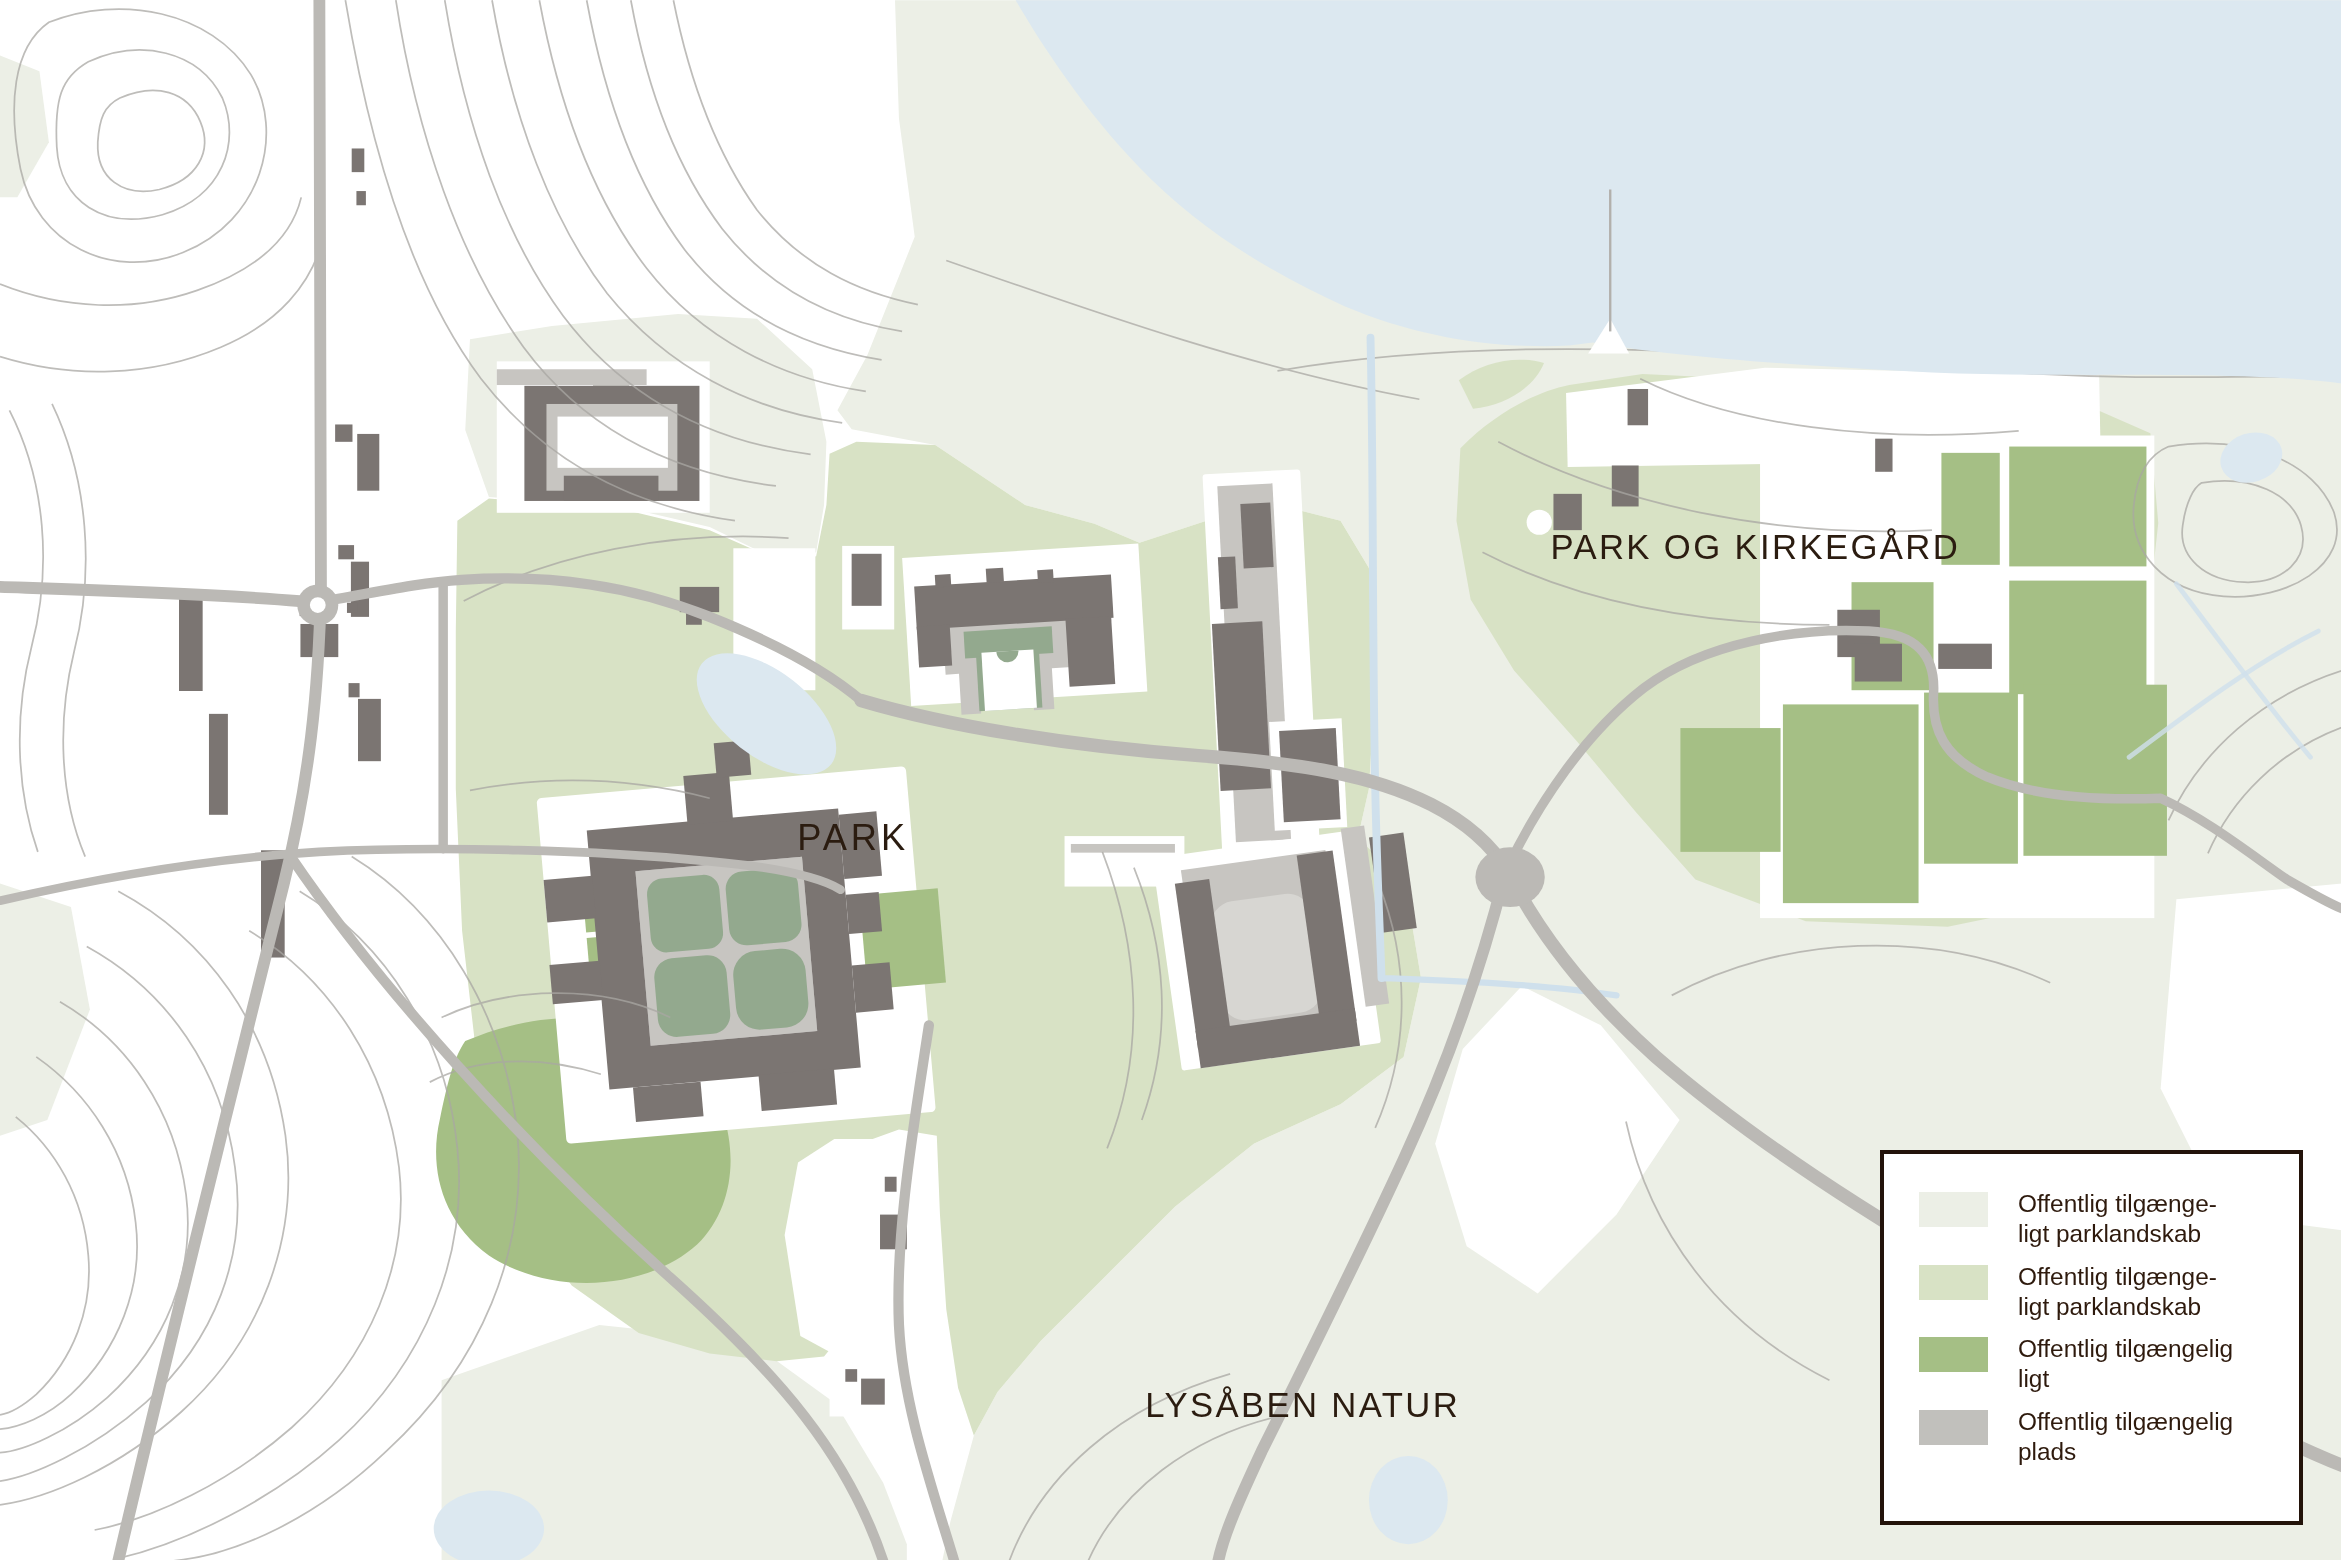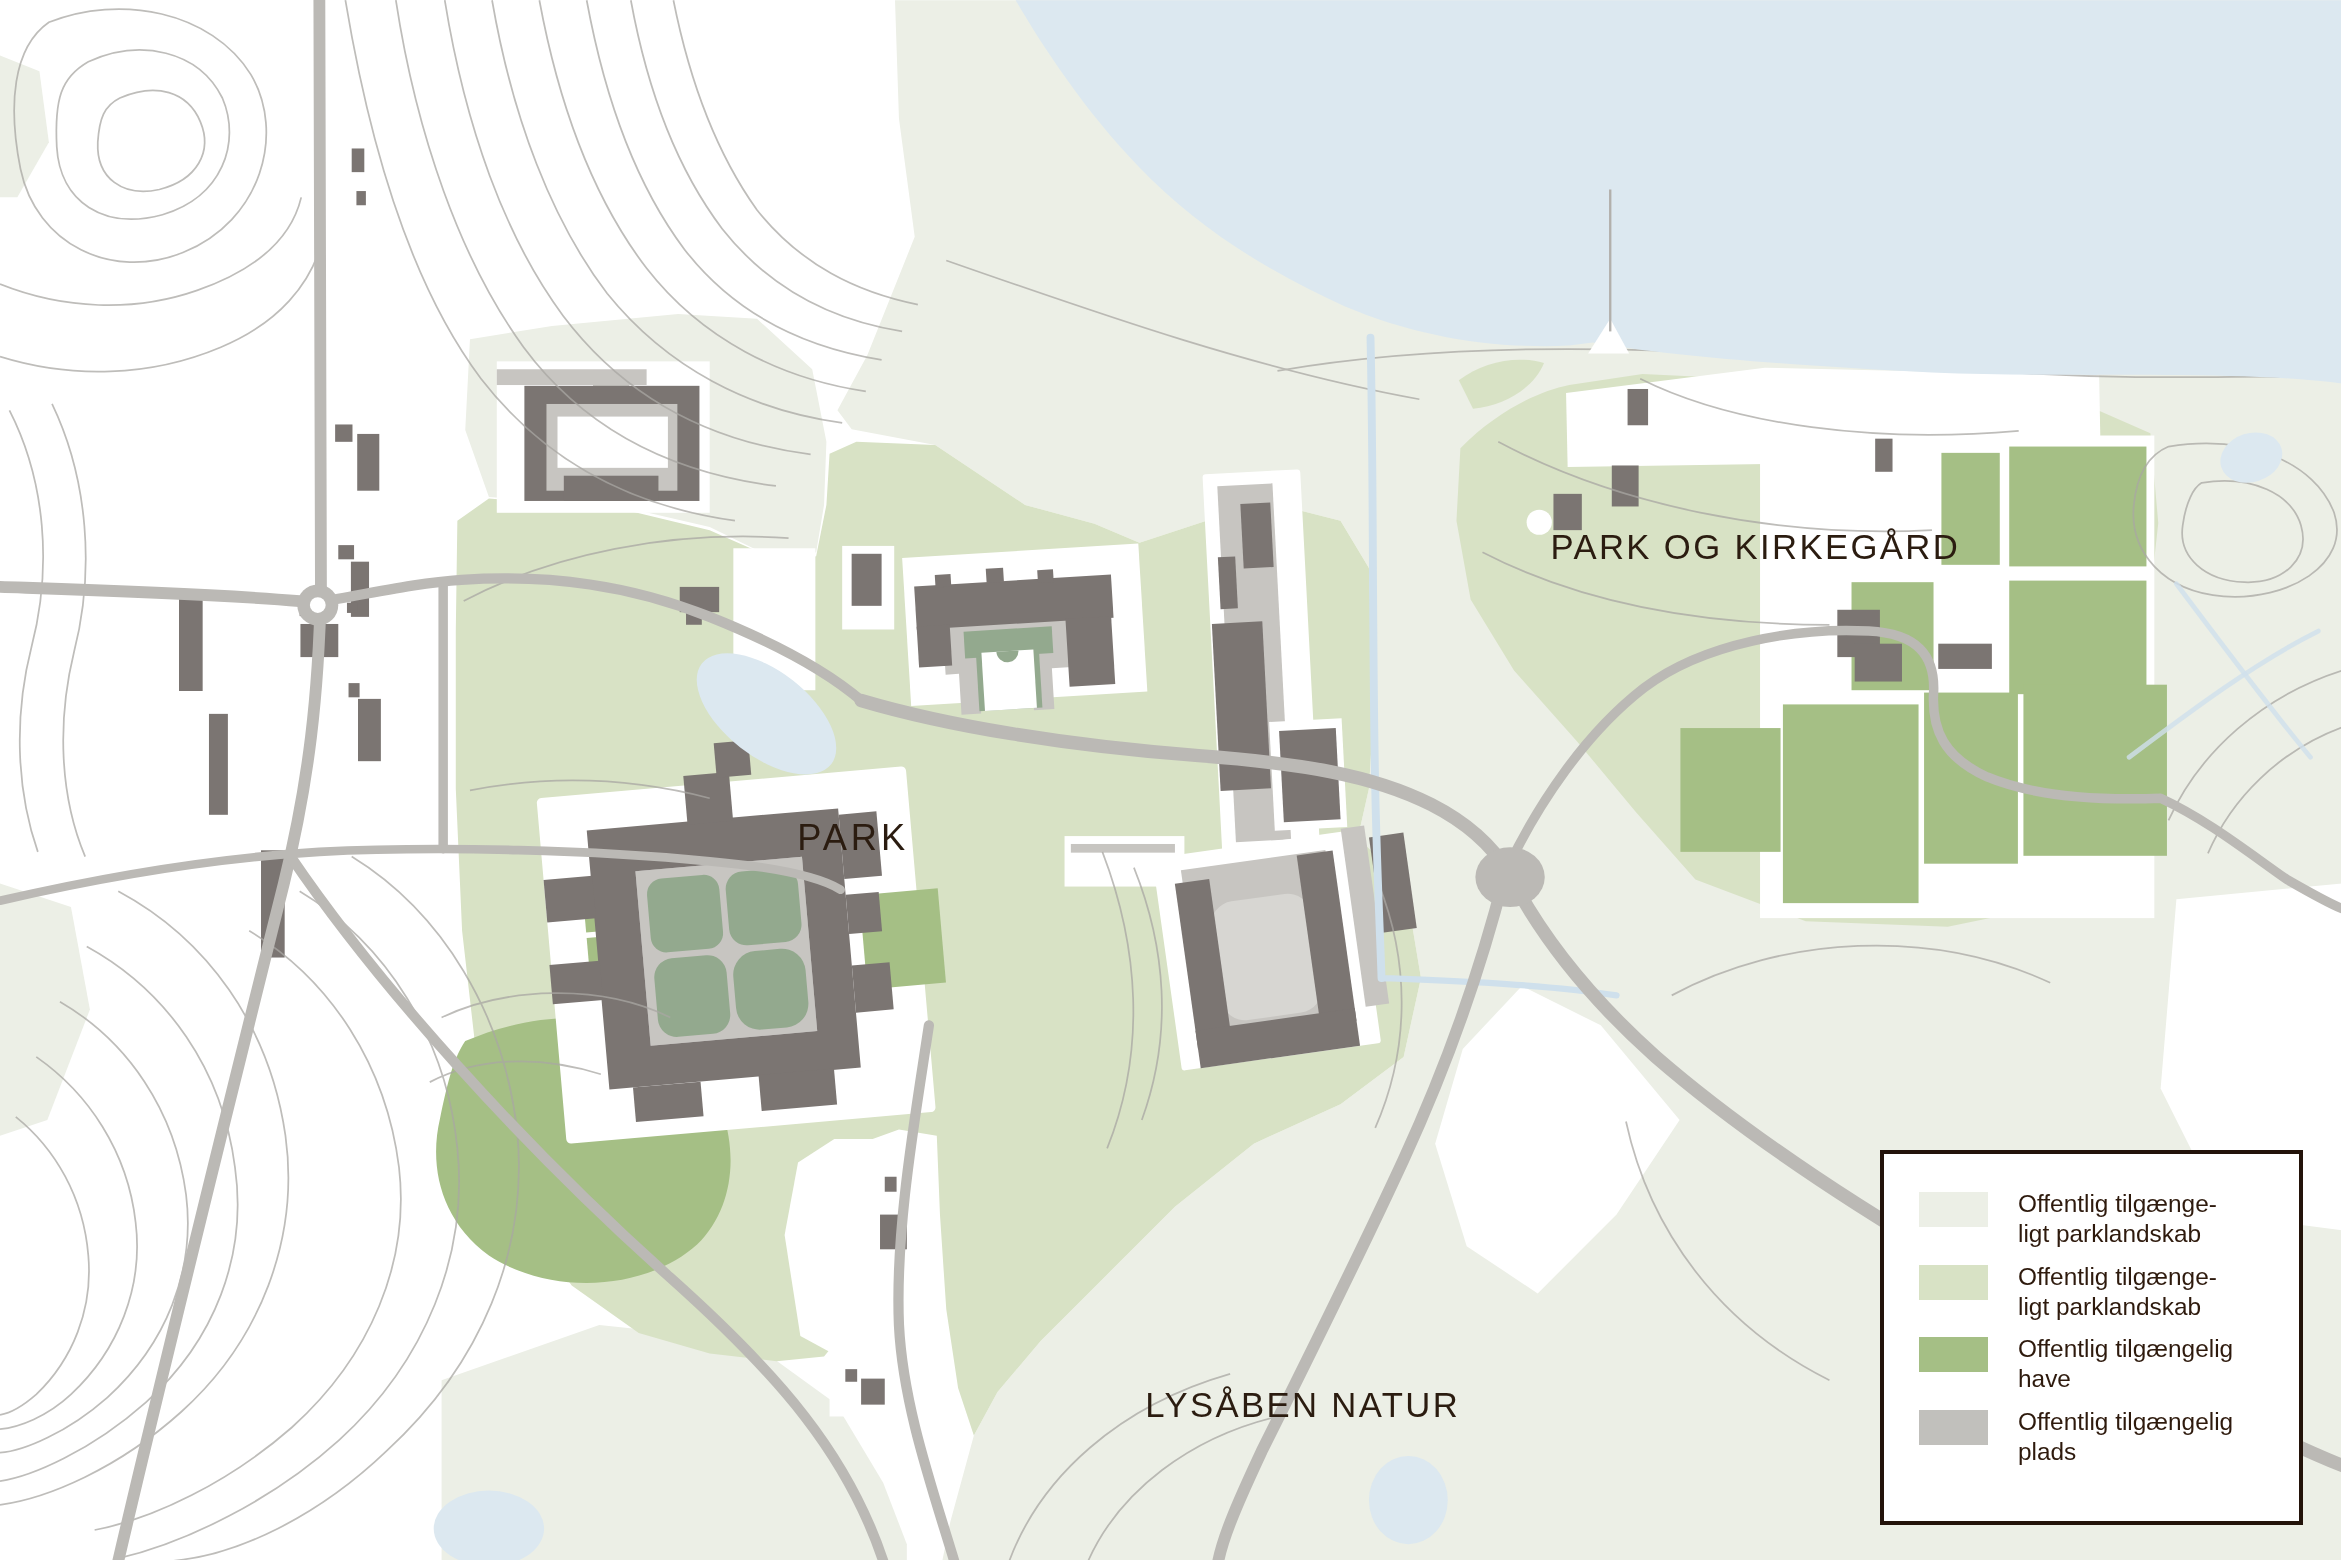--- a/index.html
+++ b/index.html
@@ -293,21 +293,21 @@
       <div class="legend-swatch" style="background-color: rgb(216, 226, 197);"></div>
       <div class="legend-text">
         <div>Offentlig tilgænge-</div>
         <div>ligt parklandskab</div>
       </div>
     </div>
     <div class="legend-row">
       <div class="legend-swatch" style="background-color: rgb(165, 191, 133);"></div>
       <div class="legend-text">
         <div>Offentlig tilgængelig</div>
-        <div>have</div>
+        <div>ligt</div>
       </div>
     </div>
     <div class="legend-row">
       <div class="legend-swatch" style="background-color: rgb(193, 192, 188);"></div>
       <div class="legend-text">
         <div>Offentlig tilgængelig</div>
         <div>plads</div>
       </div>
     </div>
   </div>

